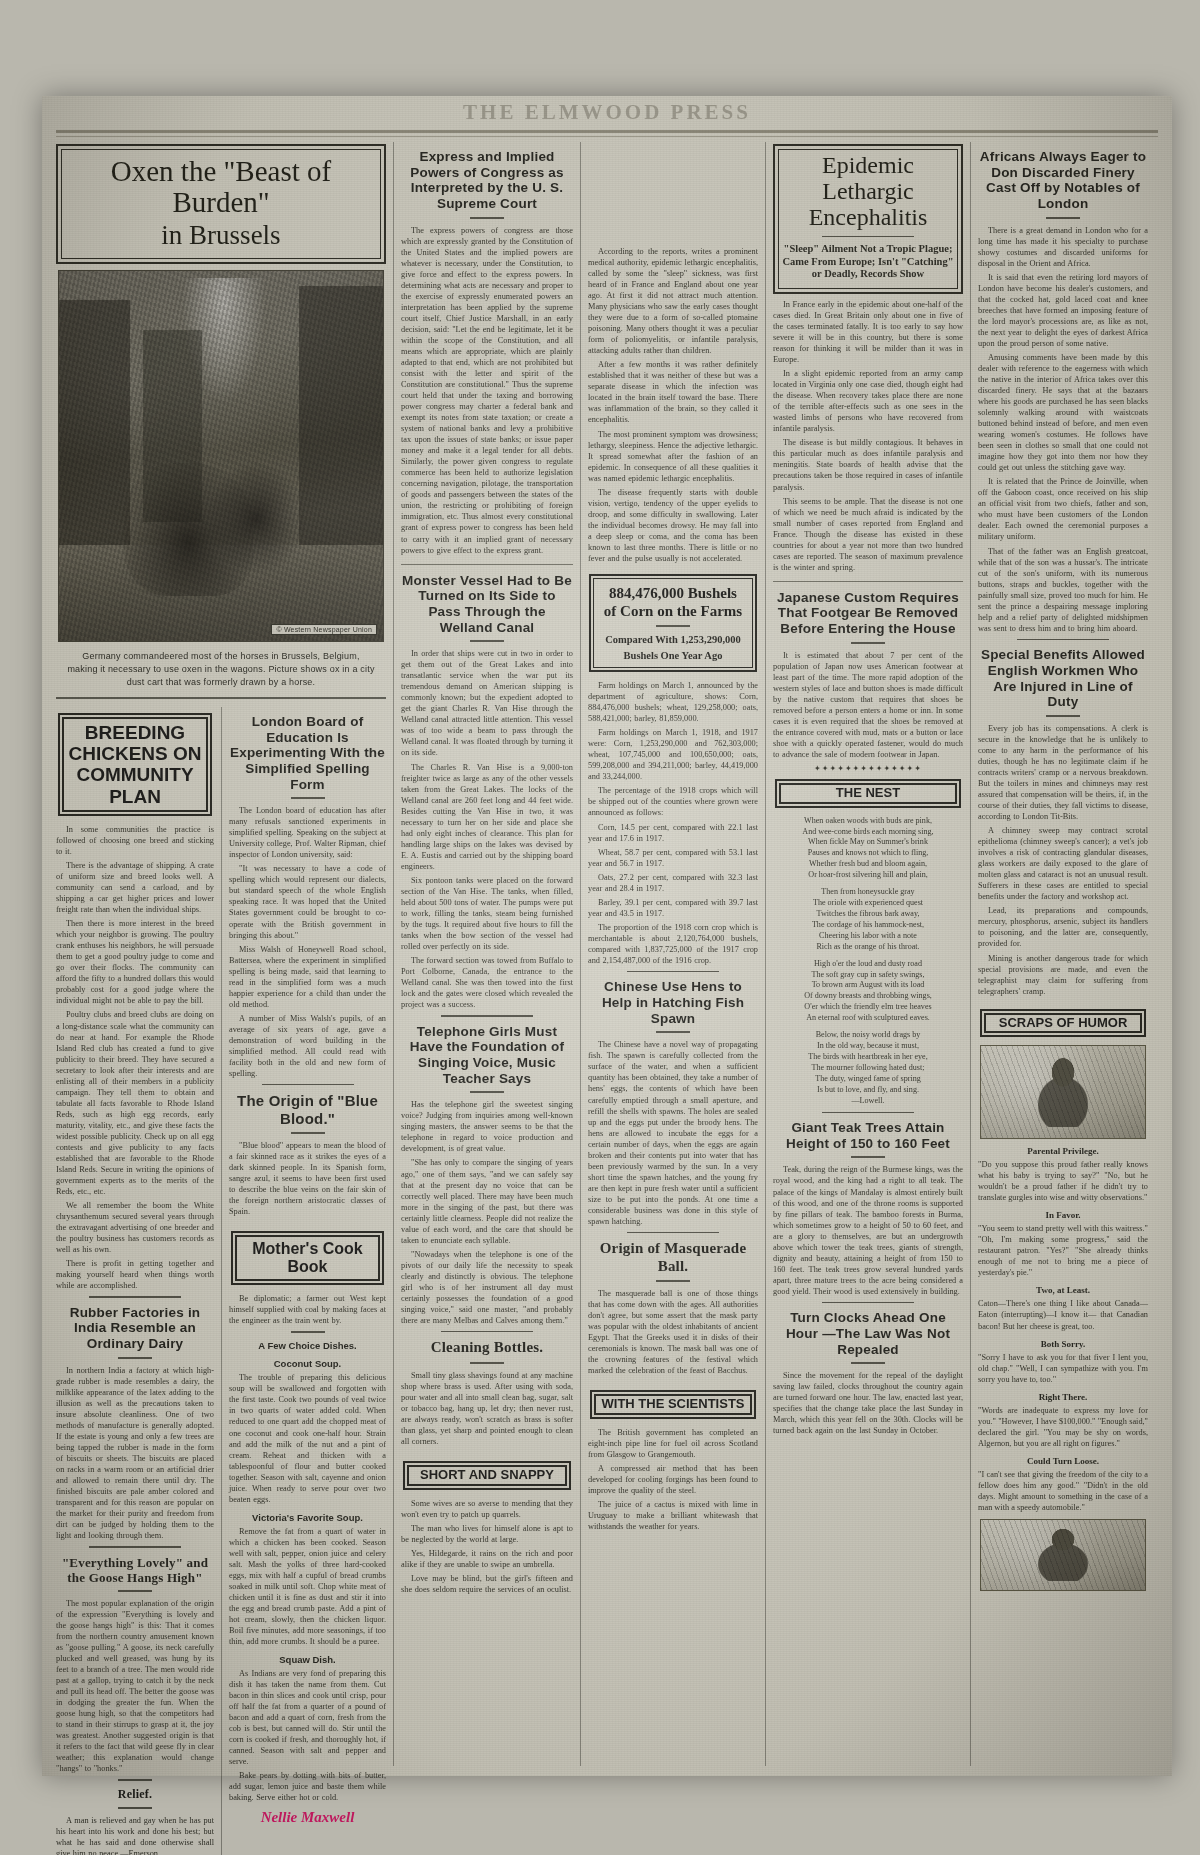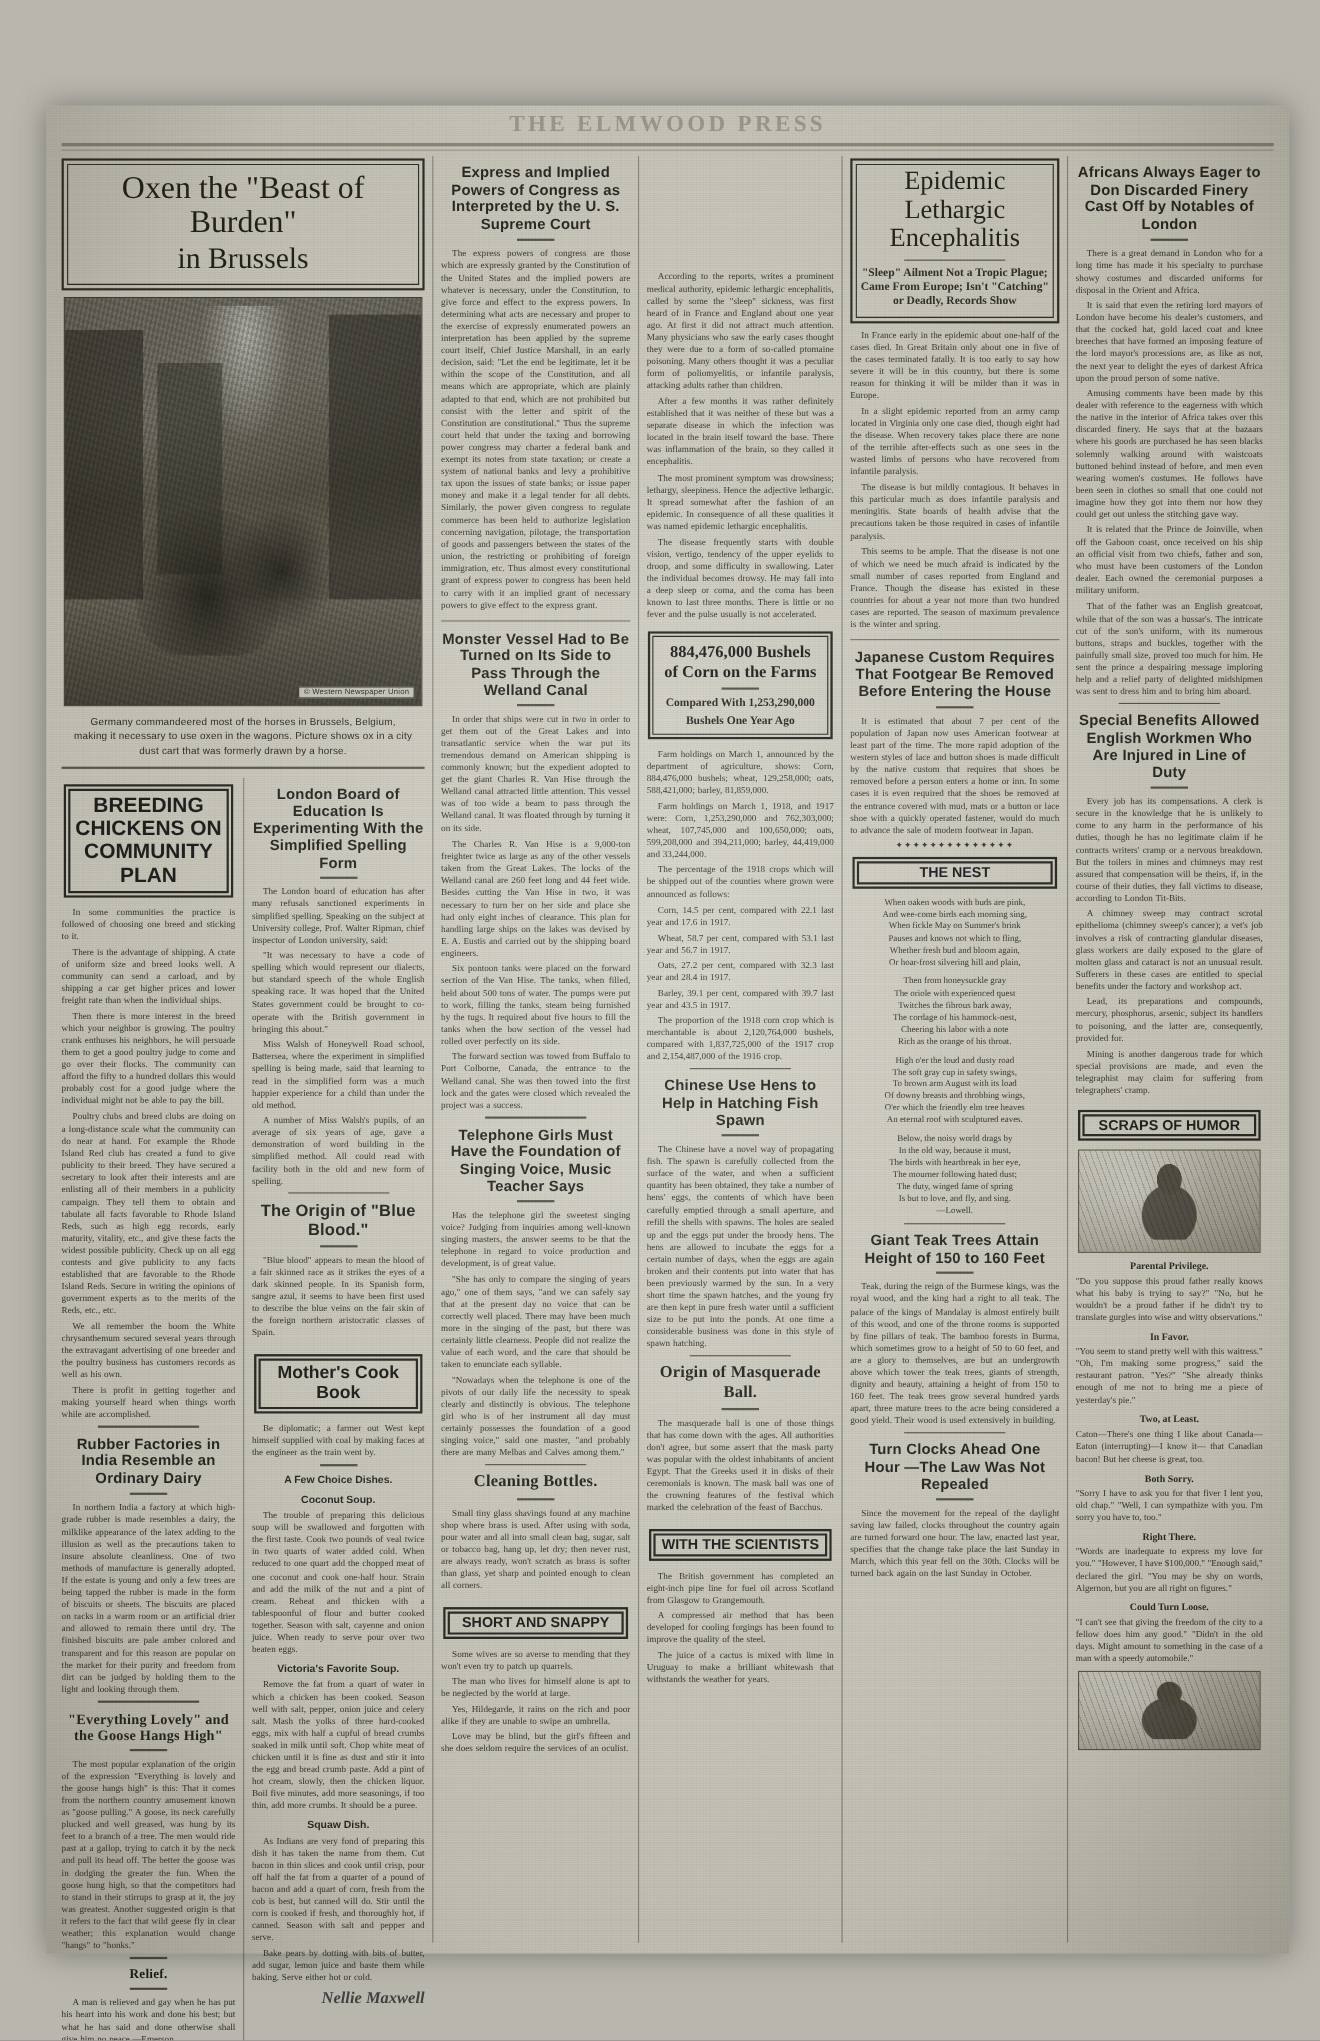--- a/index.html
+++ b/index.html
@@ -77,21 +77,21 @@
   .framebox .t1{
     font-family:"Liberation Serif",serif;font-weight:700;font-size:15px;
     text-align:center;color:#121210;line-height:1.2;
   }
   .framebox .t2{
     font-family:"Liberation Serif",serif;font-weight:700;font-size:10.5px;
     text-align:center;color:#1c1c18;line-height:1.25;margin-top:3px;
   }
   .scripthd{
     font-family:"Liberation Serif",serif;font-style:italic;font-weight:700;
-    font-size:15px;text-align:right;color:#404040;margin:6px 0 3px;
+    font-size:15px;text-align:center;color:#be185d;margin:6px 0 3px;
   }
   .recipe-t{
     font-family:"Liberation Sans",sans-serif;font-weight:700;font-size:9.5px;
     text-align:center;color:#1d1d18;margin:7px 0 3px;
   }
 
   
   .headbox{
     border:2px solid #23231c;margin:2px 0 6px;padding:10px 6px 12px;
     box-shadow:inset 0 0 0 3px #d4d2c6, inset 0 0 0 4px #23231c;

